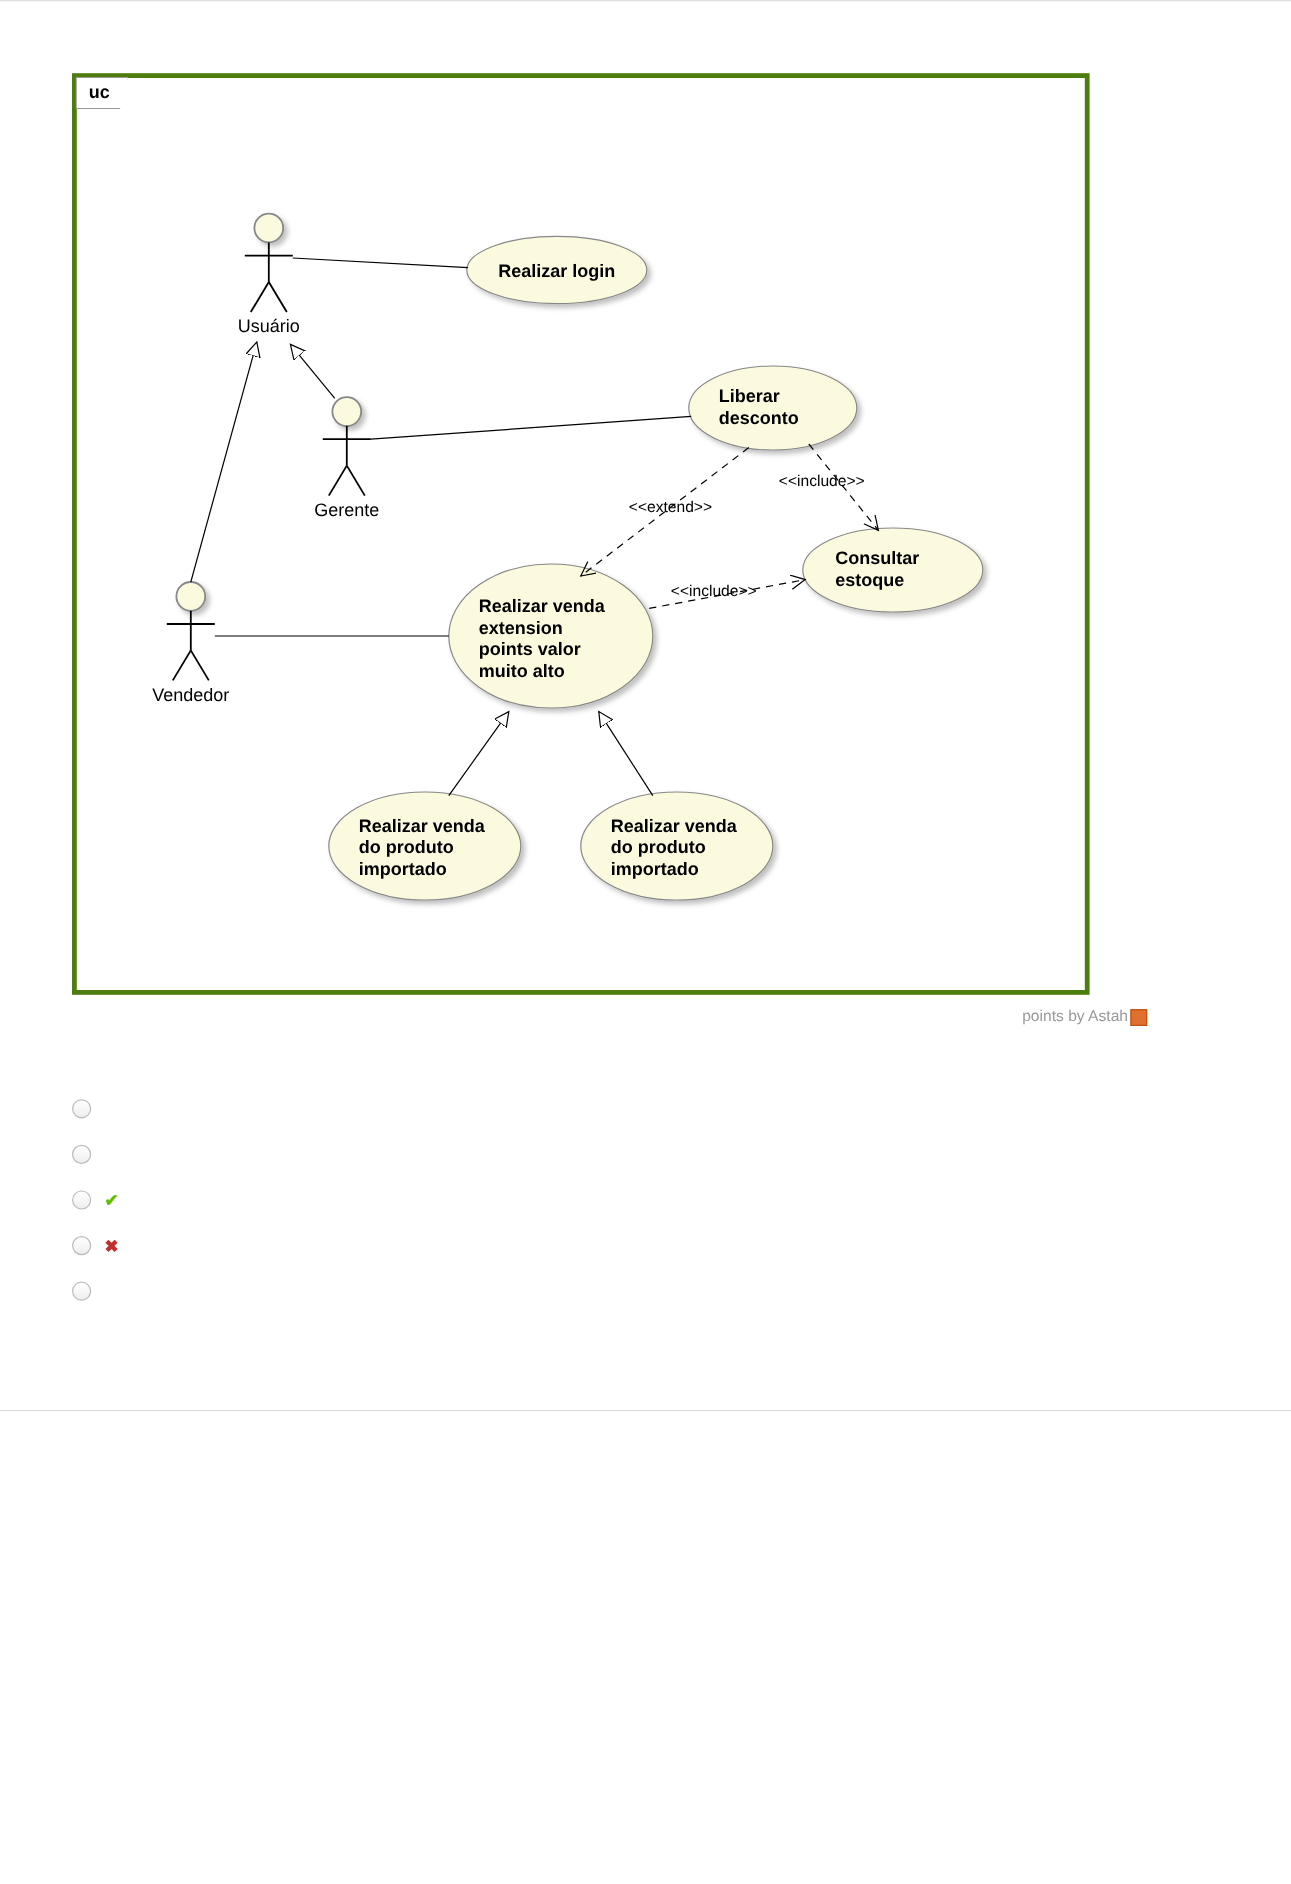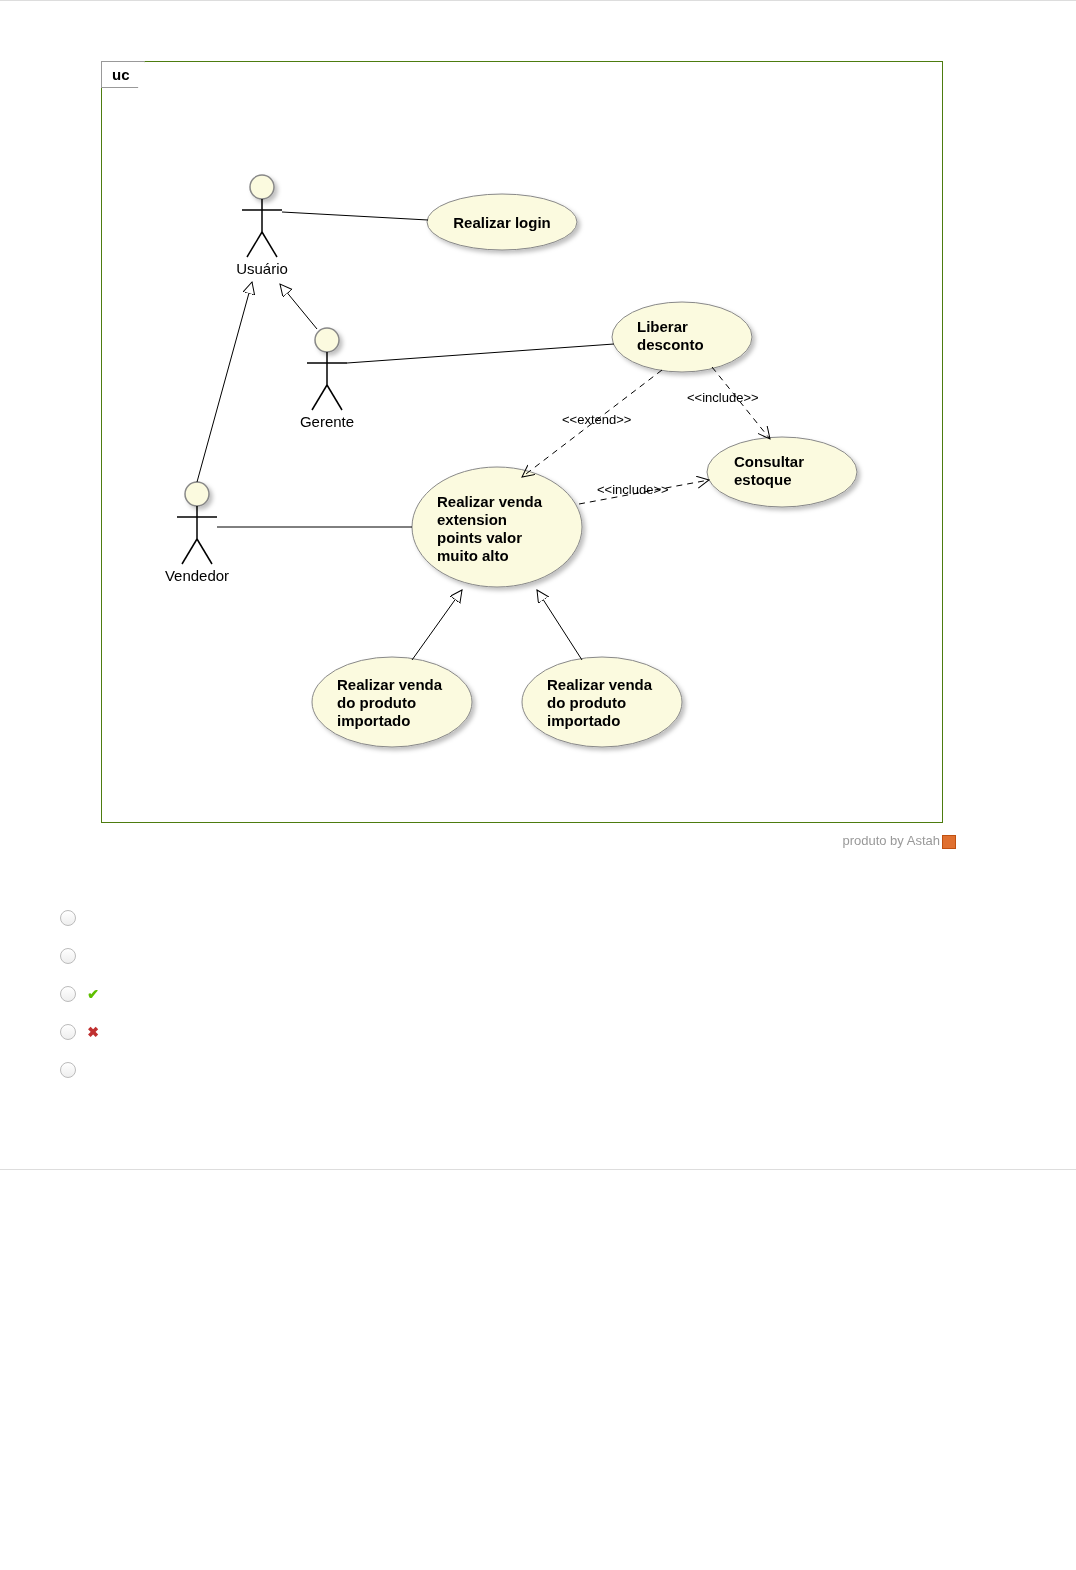--- a/index.html
+++ b/index.html
@@ -1,20 +1,20 @@
 <!DOCTYPE html>
 <html><head>
 <meta charset="utf-8">
 <style>
   html,body{margin:0;padding:0;background:#fff;font-family:Arial,Helvetica,sans-serif;color:#000;}
   .page{width:1076px;margin:0 auto;}
   hr.rule{border:none;border-top:1px solid #ddd;margin:0;}
   .top-rule{margin-top:40px;}
   .diagram-wrap{padding:60px 60px 10px 60px;position:relative;}
-  .diagram-frame{border:1px solid #4d7c0f;position:relative;width:840px;height:760px;background:#fff;margin-left:41px;}
+  .diagram-frame{border:4px solid #4d7c0f;position:relative;width:840px;height:760px;background:#fff;}
   .frame-tab{position:absolute;top:-1px;left:-1px;border:1px solid #999;border-top:1px solid #999;background:#fff;padding:4px 14px 4px 10px;font-weight:bold;font-size:15px;clip-path:polygon(0 0,100% 0,85% 100%,0 100%);}
   svg.diagram-svg{position:absolute;top:0;left:0;width:840px;height:760px;}
   .usecase{fill:#fbfadf;stroke:#888;stroke-width:1;filter:url(#shadow);}
   .usecase-text{font-size:15px;font-weight:bold;fill:#000;}
   .actor-line{stroke:#000;stroke-width:1.5;fill:none;}
   .actor-head{fill:#fbfadf;stroke:#888;stroke-width:1.5;filter:url(#shadow);}
   .actor-label{font-size:15px;fill:#000;text-anchor:middle;}
   .assoc{stroke:#000;stroke-width:1;fill:none;}
   .dashed{stroke:#000;stroke-width:1;fill:none;stroke-dasharray:6 5;}
   .stereo{font-size:13px;fill:#000;}
@@ -131,21 +131,21 @@
 
         <line class="dashed" x1="610" y1="305" x2="668" y2="377" marker-end="url(#openArrow)"></line>
         <text class="stereo" x="585" y="340">&lt;&lt;include&gt;&gt;</text>
 
         <line class="dashed" x1="477" y1="442" x2="607" y2="418" marker-end="url(#openArrow)"></line>
         <text class="stereo" x="495" y="432">&lt;&lt;include&gt;&gt;</text>
       </svg>
     </div>
 
     <div class="credit">
-      <span>produto by Astah</span><span class="astah-icon"></span>
+      <span>points by Astah</span><span class="astah-icon"></span>
     </div>
   </div>
 
   <div class="options">
     <div class="option-row">
       <span class="radio"></span>
     </div>
     <div class="option-row">
       <span class="radio"></span>
     </div>

